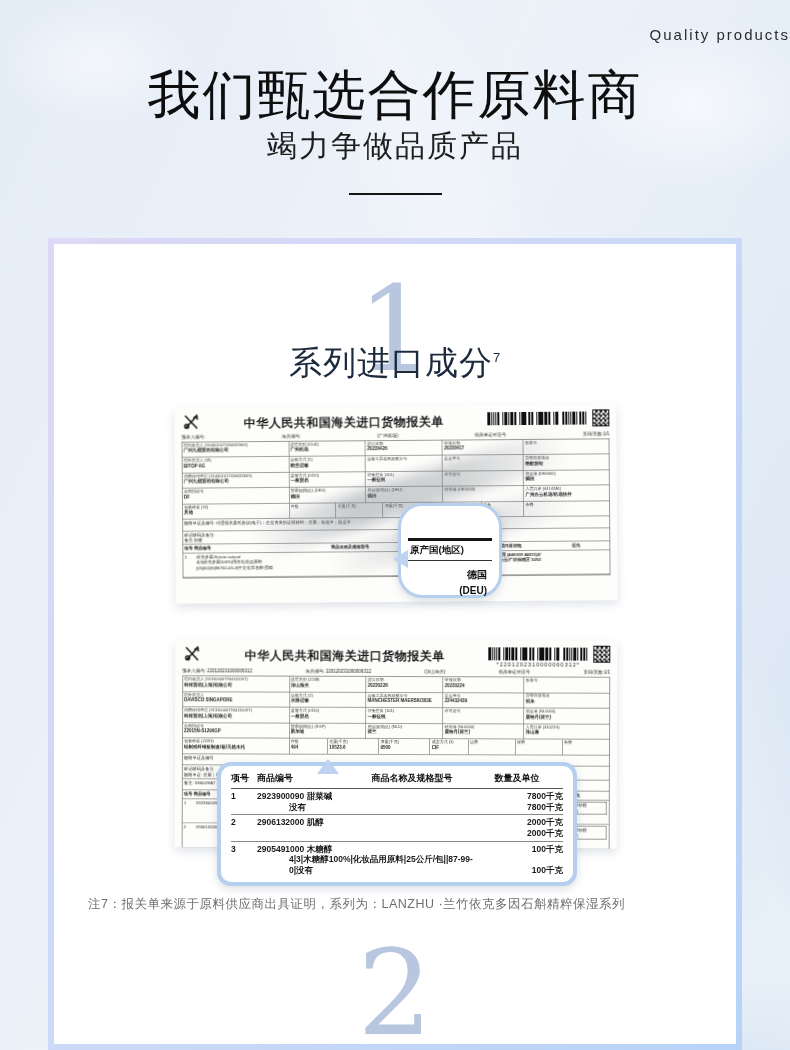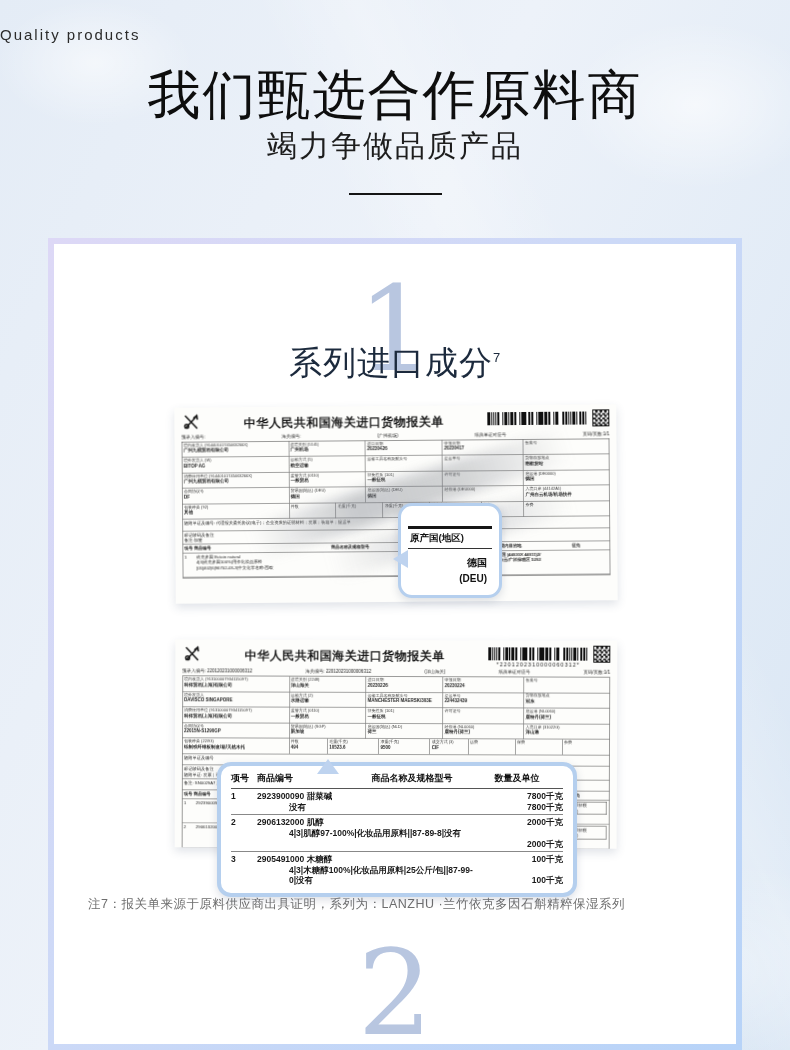--- a/index.html
+++ b/index.html
@@ -9,21 +9,21 @@
     background:linear-gradient(115deg,#e4ecf6 0%,#edf2f9 42%,#d9e6f4 100%);
   }
   .bg-texture{position:absolute;inset:0;pointer-events:none;
     background:
       radial-gradient(140px 90px at 12% 6%, rgba(255,255,255,.55), transparent 70%),
       radial-gradient(180px 120px at 88% 10%, rgba(255,255,255,.6), transparent 70%),
       radial-gradient(220px 150px at 92% 92%, rgba(255,255,255,.35), transparent 70%),
       linear-gradient(65deg, transparent 58%, rgba(255,255,255,.25) 66%, transparent 74%);
   }
   
-  .eyebrow{position:absolute;top:26px;left:0;right:0;text-align:left;
+  .eyebrow{position:absolute;top:26px;left:0;right:0;text-align:right;
     font-size:15px;letter-spacing:2px;color:#2b2b2b;}
   .main-title{position:absolute;top:60px;left:0;right:0;text-align:center;
     font-size:53px;font-weight:500;letter-spacing:2px;color:#0e0e0e;}
   .sub-title{position:absolute;top:126px;left:0;right:0;text-align:center;
     font-size:30px;font-weight:400;letter-spacing:2px;color:#1d1d1d;}
   .divider{position:absolute;top:193px;left:349px;width:93px;height:2px;background:#141414;}
   
   .card-wrap{position:absolute;left:48px;top:238px;width:694px;height:812px;
     padding:6px;box-sizing:border-box;
     background:linear-gradient(125deg,var(--c-card_border_start,#ddd8f6) 0%,#ccd9f7 45%,var(--c-card_border_end,#b7d3f8) 100%);}
@@ -76,22 +76,22 @@
   .g-tax{width:135px;}
   .g-tax .taxbox{border:1px solid #3a3a3a;margin:1px 2px;padding:1px 4px;text-align:center;white-space:pre-line;}
   
   .smudge{position:absolute;filter:blur(6px);pointer-events:none;}
   .s1{left:70px;top:70px;width:330px;height:36px;transform:rotate(-17deg);
     background:linear-gradient(90deg,transparent,rgba(125,130,140,.42),rgba(110,115,125,.3),transparent);}
   .s2{left:150px;top:112px;width:250px;height:30px;transform:rotate(-15deg);
     background:linear-gradient(90deg,transparent,rgba(125,130,140,.35),transparent);}
   
   .callout1{position:absolute;left:398px;top:503px;width:104px;height:95px;z-index:5;
-    background:#fff;border:3px solid var(--c-callout_border,#b5cfee);border-radius:14px;
-    box-sizing:border-box;padding:12px 7px 4px;box-shadow:0 3px 8px rgba(60,80,110,.18);}
+    background:#fff;border:3px solid var(--c-callout_border,#b5cfee);border-radius:24px;
+    box-sizing:border-box;padding:24px 7px 4px;box-shadow:0 3px 8px rgba(60,80,110,.18);}
   .callout1::before{content:"";position:absolute;left:-17px;top:44px;
     border:9px solid transparent;border-right:15px solid #bed3ef;}
   .c1-label{border-top:3px solid #151515;border-bottom:1px solid #333;
     font-weight:700;font-size:9.5px;padding:3px 2px;margin-top:8px;color:#111;}
   .c1-vals{text-align:right;font-size:10px;font-weight:600;padding:6px 5px 0;line-height:1.6;color:#111;}
   
   .callout2{position:absolute;left:217px;top:762px;width:360px;min-height:106px;z-index:5;
     background:#fff;border:4px solid var(--c-callout_border,#b5cfee);border-radius:14px;
     box-sizing:border-box;padding:4px 10px 5px;box-shadow:0 3px 8px rgba(60,80,110,.18);}
   .callout2::before{content:"";position:absolute;top:-18px;left:96px;
@@ -493,21 +493,20 @@
           <span class="t">没有</span>
           <span class="q">7800千克</span>
         </div>
       </div>
       <div class="c2row">
         <div class="c2l1">
           <span class="no">2</span>
           <span class="code">2906132000 肌醇</span>
           <span class="q">2000千克</span>
         </div>
-        <div class="c2l2">4|3|肌醇97-100%|化妆品用原料||87-89-8|没有</div>
         <div class="c2l3">
           <span class="t"></span>
           <span class="q">2000千克</span>
         </div>
       </div>
       <div class="c2row">
         <div class="c2l1">
           <span class="no">3</span>
           <span class="code">2905491000 木糖醇</span>
           <span class="q">100千克</span>

